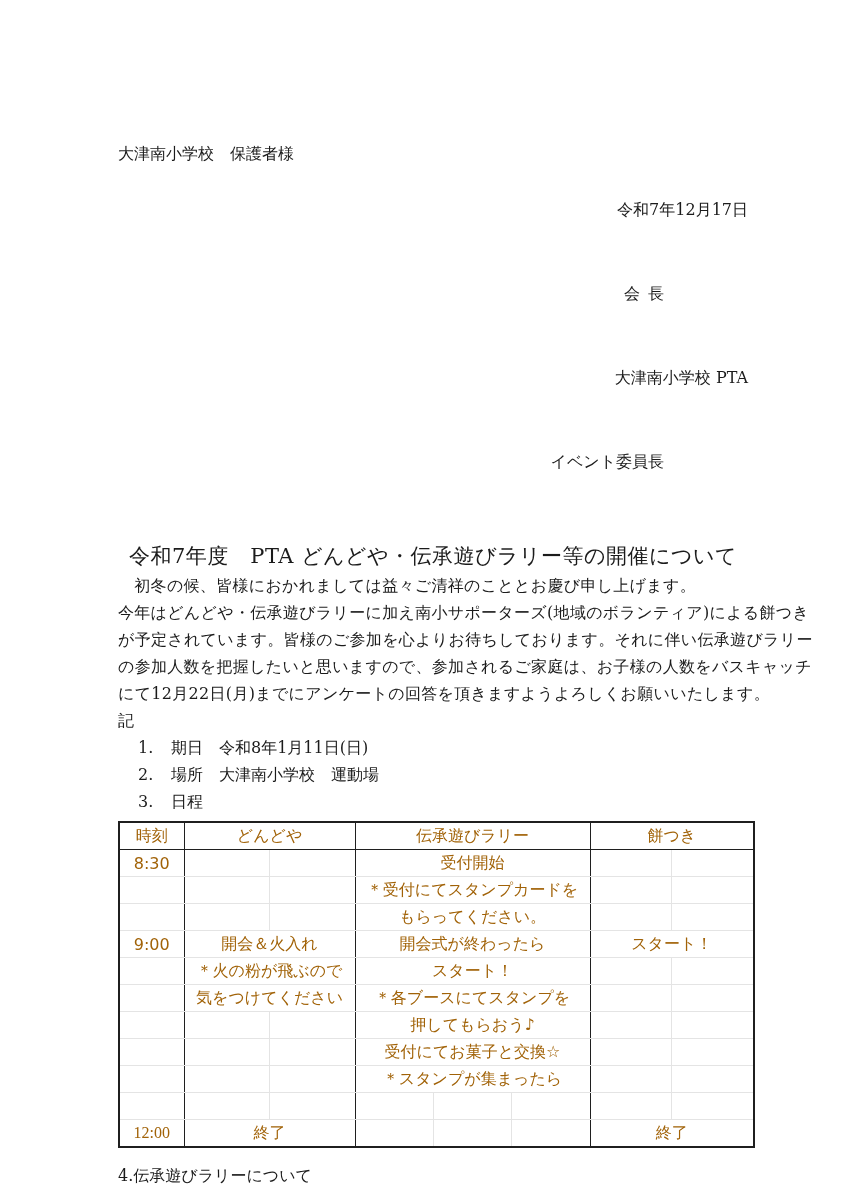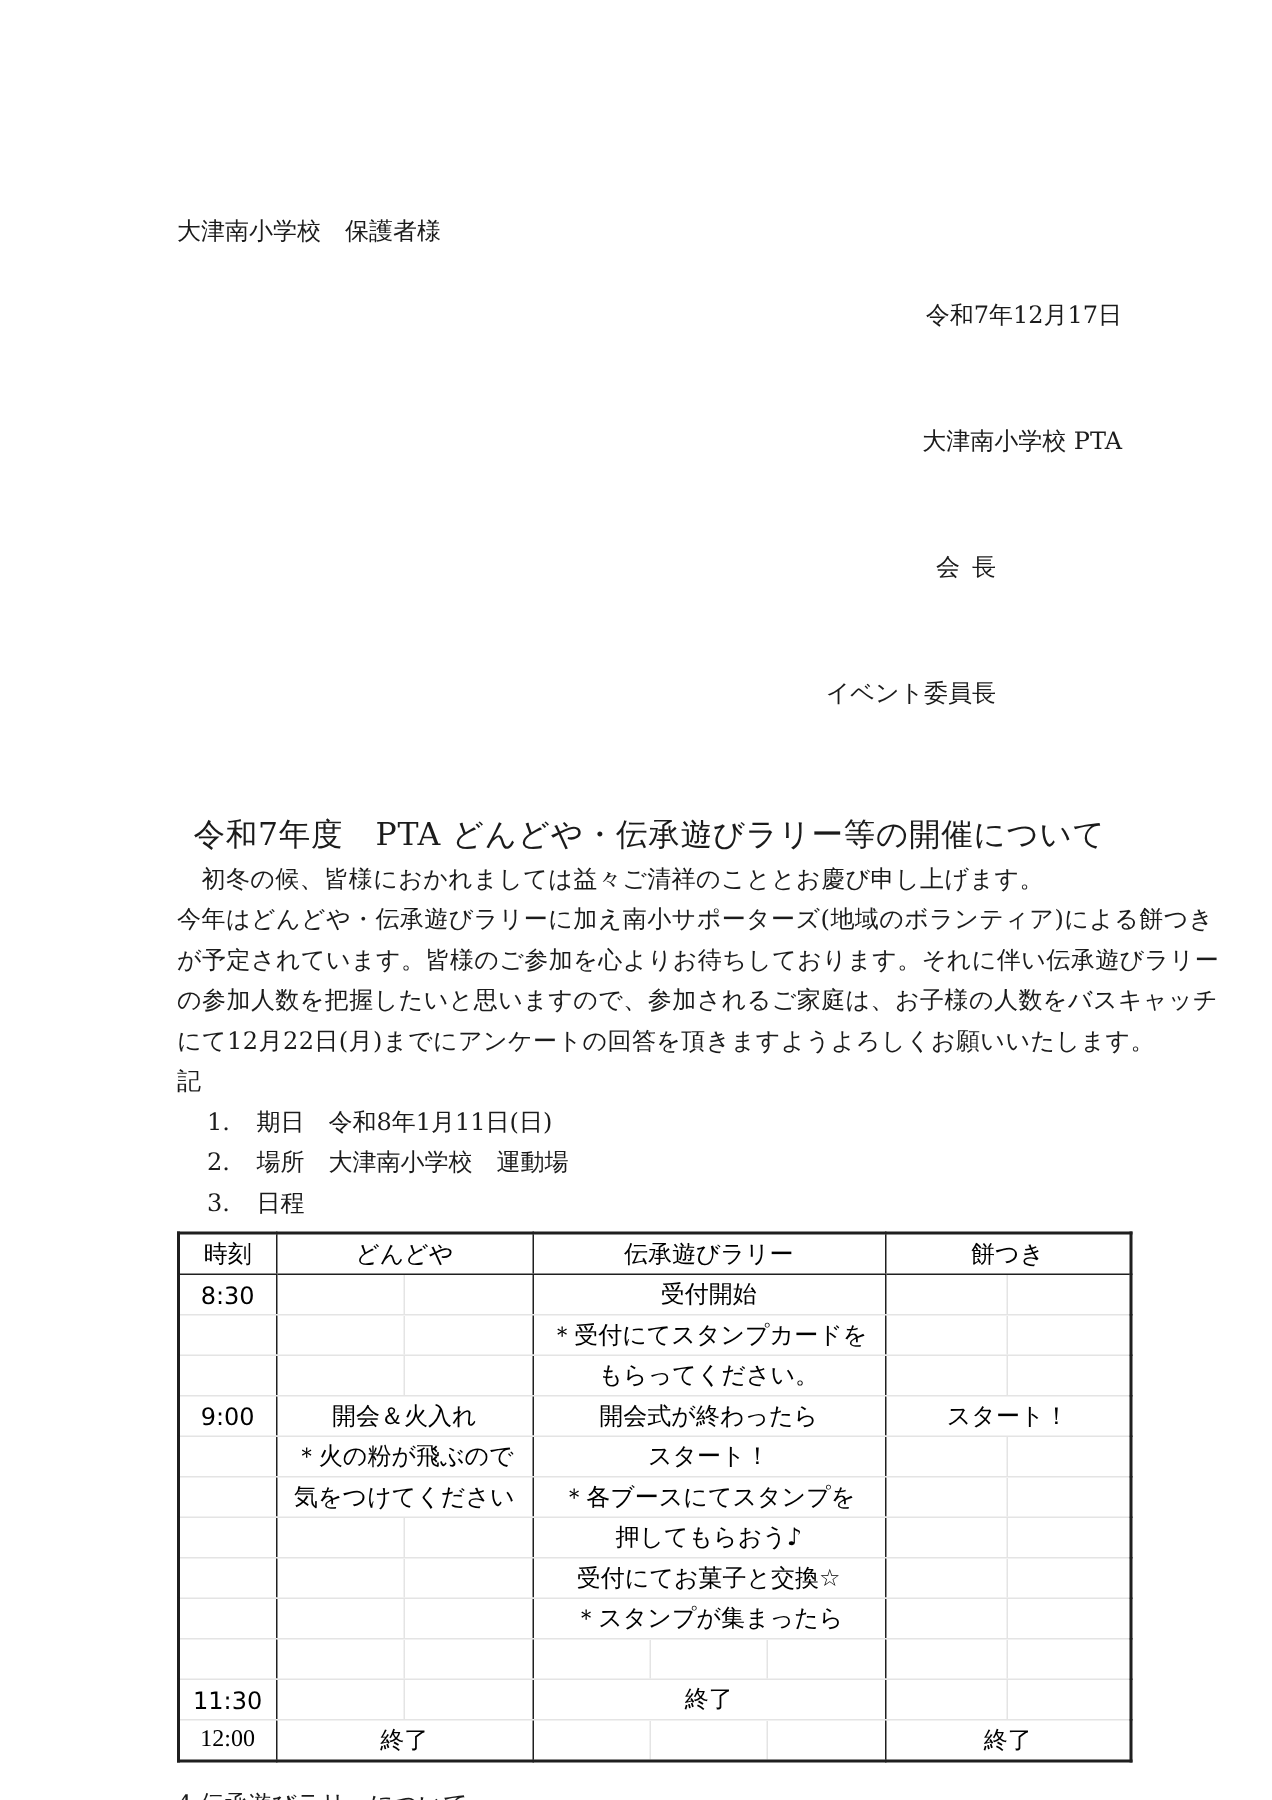--- a/index.html
+++ b/index.html
@@ -37,21 +37,21 @@
   .numbered-item .num { width: 33px; flex: 0 0 33px; }
   .numbered-item .txt { white-space: pre; }
 
   table.sched {
     margin-top: 6px;
     border-collapse: collapse;
     width: 635px;
     table-layout: fixed;
     font-family: "DejaVu Sans", "Liberation Sans", sans-serif;
     font-size: 16px;
-    color: #000000;
+    color: #a16207;
     border: 2px solid #1f1f1f;
   }
   .sched th, .sched td {
     height: 26px;
     padding: 0;
     text-align: center;
     vertical-align: middle;
     font-weight: normal;
     white-space: nowrap;
     overflow: hidden;
@@ -77,22 +77,22 @@
 </style>
 </head>
 <body>
 
 <div class="page">
 
   <div class="doc-header">
     <div class="recipient">大津南小学校　保護者様</div>
     <div class="issued-block">
       <div class="issued-line">令和7年12月17日</div>
+      <div class="issued-line padded">会 長</div>
       <div class="issued-line">大津南小学校 PTA</div>
-      <div class="issued-line padded">会 長</div>
       <div class="issued-line padded">イベント委員長</div>
     </div>
   </div>
 
   <div class="doc-title">令和7年度　PTA どんどや・伝承遊びラリー等の開催について</div>
 
   <div class="body-par">
     <div class="body-line">　初冬の候、皆様におかれましては益々ご清祥のこととお慶び申し上げます。</div>
     <div class="body-line">今年はどんどや・伝承遊びラリーに加え南小サポーターズ(地域のボランティア)による餅つき</div>
     <div class="body-line">が予定されています。皆様のご参加を心よりお待ちしております。それに伴い伝承遊びラリー</div>
@@ -187,26 +187,20 @@
         <td>＊スタンプが集まったら</td>
         <td class="sub-mid"></td>
       </tr>
       <tr>
         <td></td>
         <td class="sub-mid"></td>
         <td class="sub-thirds"></td>
         <td class="sub-mid"></td>
       </tr>
       <tr>
-        <td>11:30</td>
-        <td class="sub-mid"></td>
-        <td>終了</td>
-        <td class="sub-mid"></td>
-      </tr>
-      <tr>
         <td>12:00</td>
         <td>終了</td>
         <td class="sub-thirds"></td>
         <td>終了</td>
       </tr>
     </tbody>
   </table>
 
   <div class="section4-heading">4.伝承遊びラリーについて</div>
 

